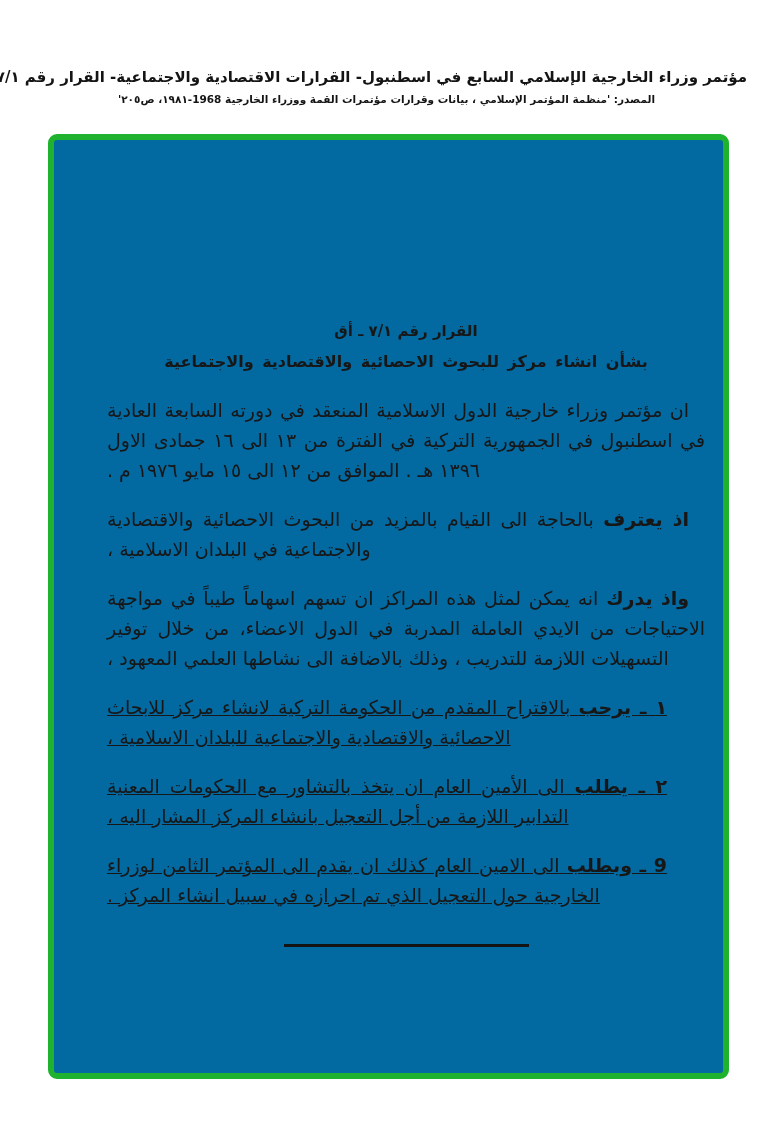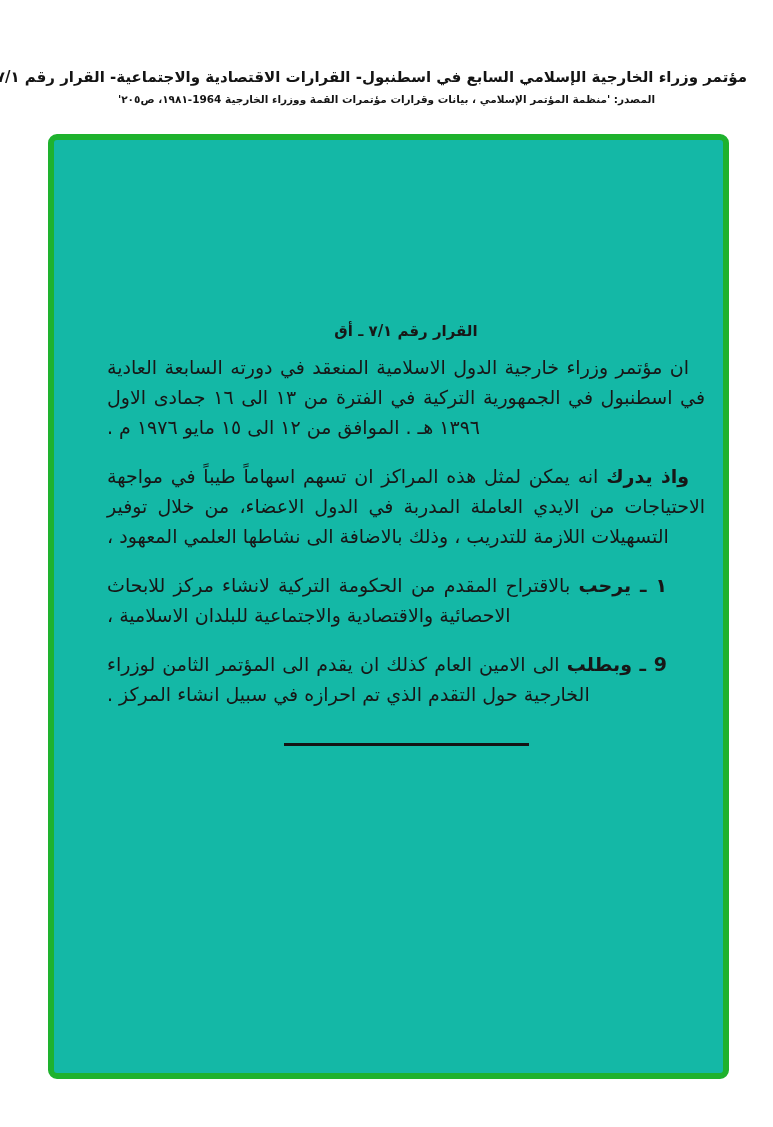--- a/index.html
+++ b/index.html
@@ -41,21 +41,21 @@
   
   .frame {
     position: absolute;
     left: 48px;
     top: 134px;
     width: 681px;
     height: 945px;
     box-sizing: border-box;
     border: 6px solid #1eb22e;
     border-radius: 9px;
-    background: #14b8a6;
+    background: #0369a1;
     padding-left: 21px;
   }
   .page-content {
     box-sizing: border-box;
     height: 100%;
     padding: 182px 18px 0 32px;
     color: #171717;
   }
   .doc-title {
     font-size: 15px;
@@ -75,70 +75,80 @@
     line-height: 30px;
   }
   .body-text p {
     margin: 0 0 19px 0;
     text-align: justify;
     text-align-last: left;
     text-indent: 16px;
   }
   .body-text p.item {
     text-indent: 38px;
+    text-decoration: underline;
   }
   .lead {
     font-weight: bold;
   }
   .divider {
     width: 245px;
     height: 3px;
     background: #141414;
     margin: 34px auto 0 auto;
   }
 </style>
 </head>
 <body>
 
 <div class="canvas">
 
   <div class="header">
     <div class="header-line1">مؤتمر وزراء الخارجية الإسلامي السابع في اسطنبول- القرارات الاقتصادية والاجتماعية- القرار رقم ٧/١- أق</div>
-    <div class="header-line2">المصدر: 'منظمة المؤتمر الإسلامي ، بيانات وقرارات مؤتمرات القمة ووزراء الخارجية 1964-١٩٨١، ص٢٠٥'</div>
+    <div class="header-line2">المصدر: 'منظمة المؤتمر الإسلامي ، بيانات وقرارات مؤتمرات القمة ووزراء الخارجية 1968-١٩٨١، ص٢٠٥'</div>
   </div>
 
   <div class="frame">
     <div class="page-content">
 
       <div class="doc-title">القرار رقم ٧/١ ـ أق</div>
 
+      <div class="doc-subtitle">بشأن انشاء مركز للبحوث الاحصائية والاقتصادية والاجتماعية</div>
 
       <div class="body-text">
 
         <p>
           <span class="lead"></span>
           <span>ان مؤتمر وزراء خارجية الدول الاسلامية المنعقد في دورته السابعة العادية في اسطنبول في الجمهورية التركية في الفترة من ١٣ الى ١٦ جمادى الاول ١٣٩٦ هـ . الموافق من ١٢ الى ١٥ مايو ١٩٧٦ م .</span>
         </p>
 
+        <p>
+          <span class="lead">اذ يعترف</span>
+          <span>بالحاجة الى القيام بالمزيد من البحوث الاحصائية والاقتصادية والاجتماعية في البلدان الاسلامية ،</span>
+        </p>
 
 
         <p>
           <span class="lead">واذ يدرك</span>
           <span>انه يمكن لمثل هذه المراكز ان تسهم اسهاماً طيباً في مواجهة الاحتياجات من الايدي العاملة المدربة في الدول الاعضاء، من خلال توفير التسهيلات اللازمة للتدريب ، وذلك بالاضافة الى نشاطها العلمي المعهود ،</span>
         </p>
 
         <p class="item">
           <span class="lead">١ ـ يرحب</span>
           <span>بالاقتراح المقدم من الحكومة التركية لانشاء مركز للابحاث الاحصائية والاقتصادية والاجتماعية للبلدان الاسلامية ،</span>
         </p>
 
+        <p class="item">
+          <span class="lead">٢ ـ يطلب</span>
+          <span>الى الأمين العام ان يتخذ بالتشاور مع الحكومات المعنية التدابير اللازمة من أجل التعجيل بانشاء المركز المشار اليه ،</span>
+        </p>
 
         <p class="item">
           <span class="lead">9 ـ وبطلب</span>
-          <span>الى الامين العام كذلك ان يقدم الى المؤتمر الثامن لوزراء الخارجية حول التقدم الذي تم احرازه في سبيل انشاء المركز .</span>
+          <span>الى الامين العام كذلك ان يقدم الى المؤتمر الثامن لوزراء الخارجية حول التعجيل الذي تم احرازه في سبيل انشاء المركز .</span>
         </p>
 
         <div class="divider"></div>
 
       </div>
     </div>
   </div>
 
 </div>
 

